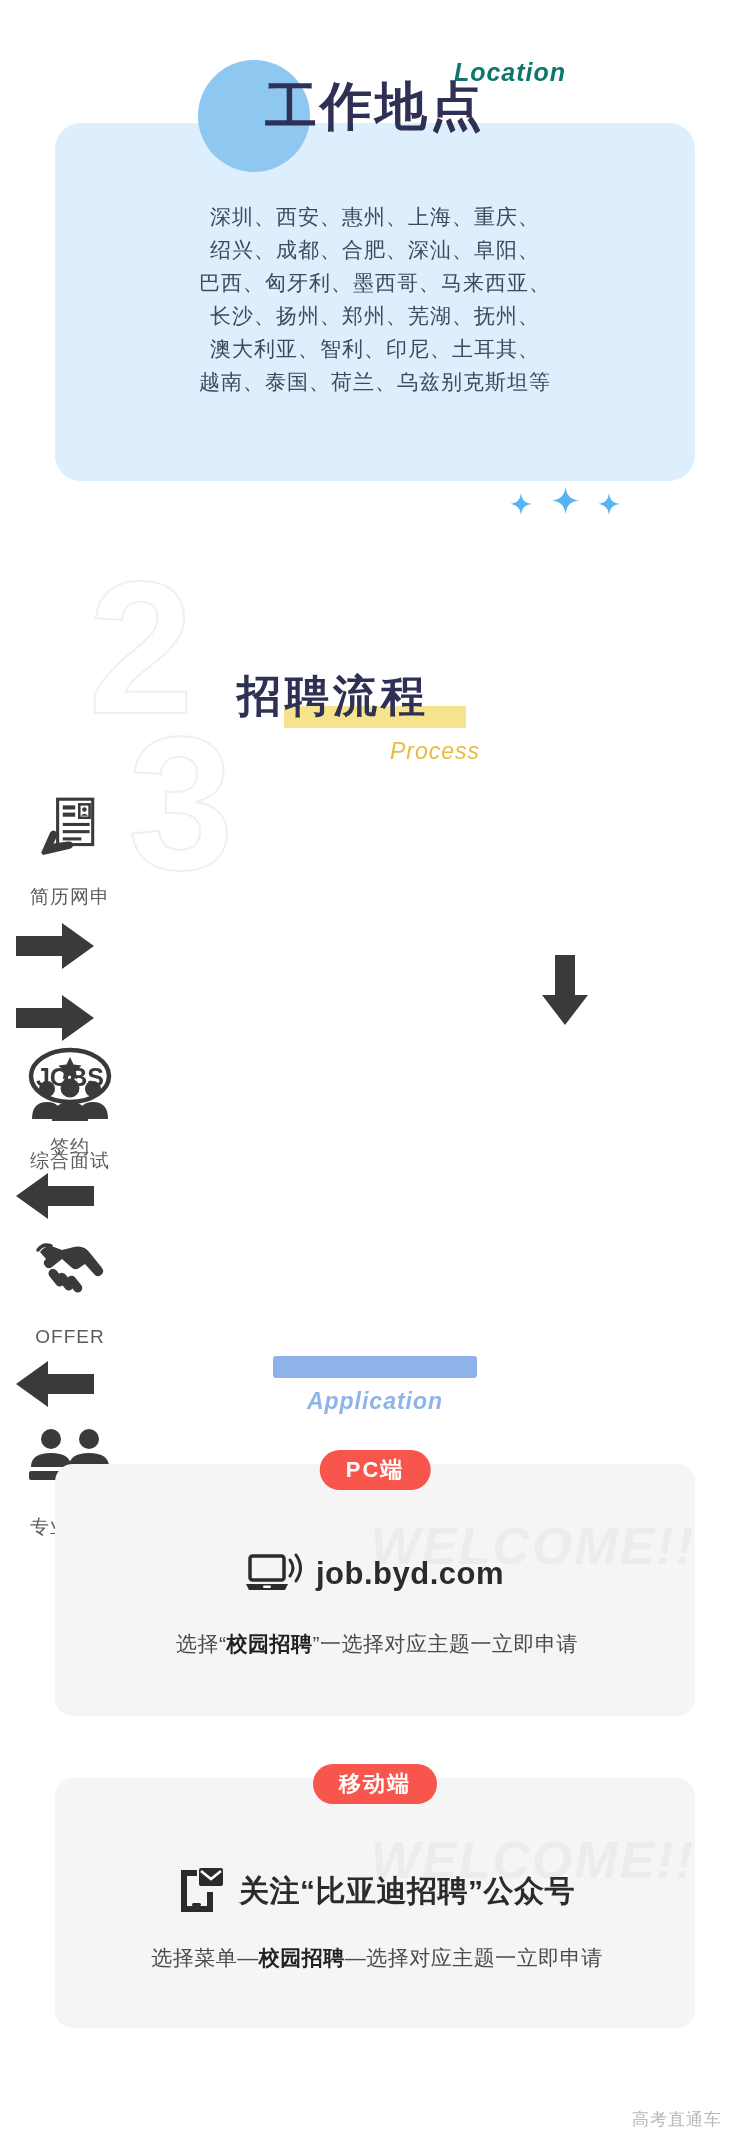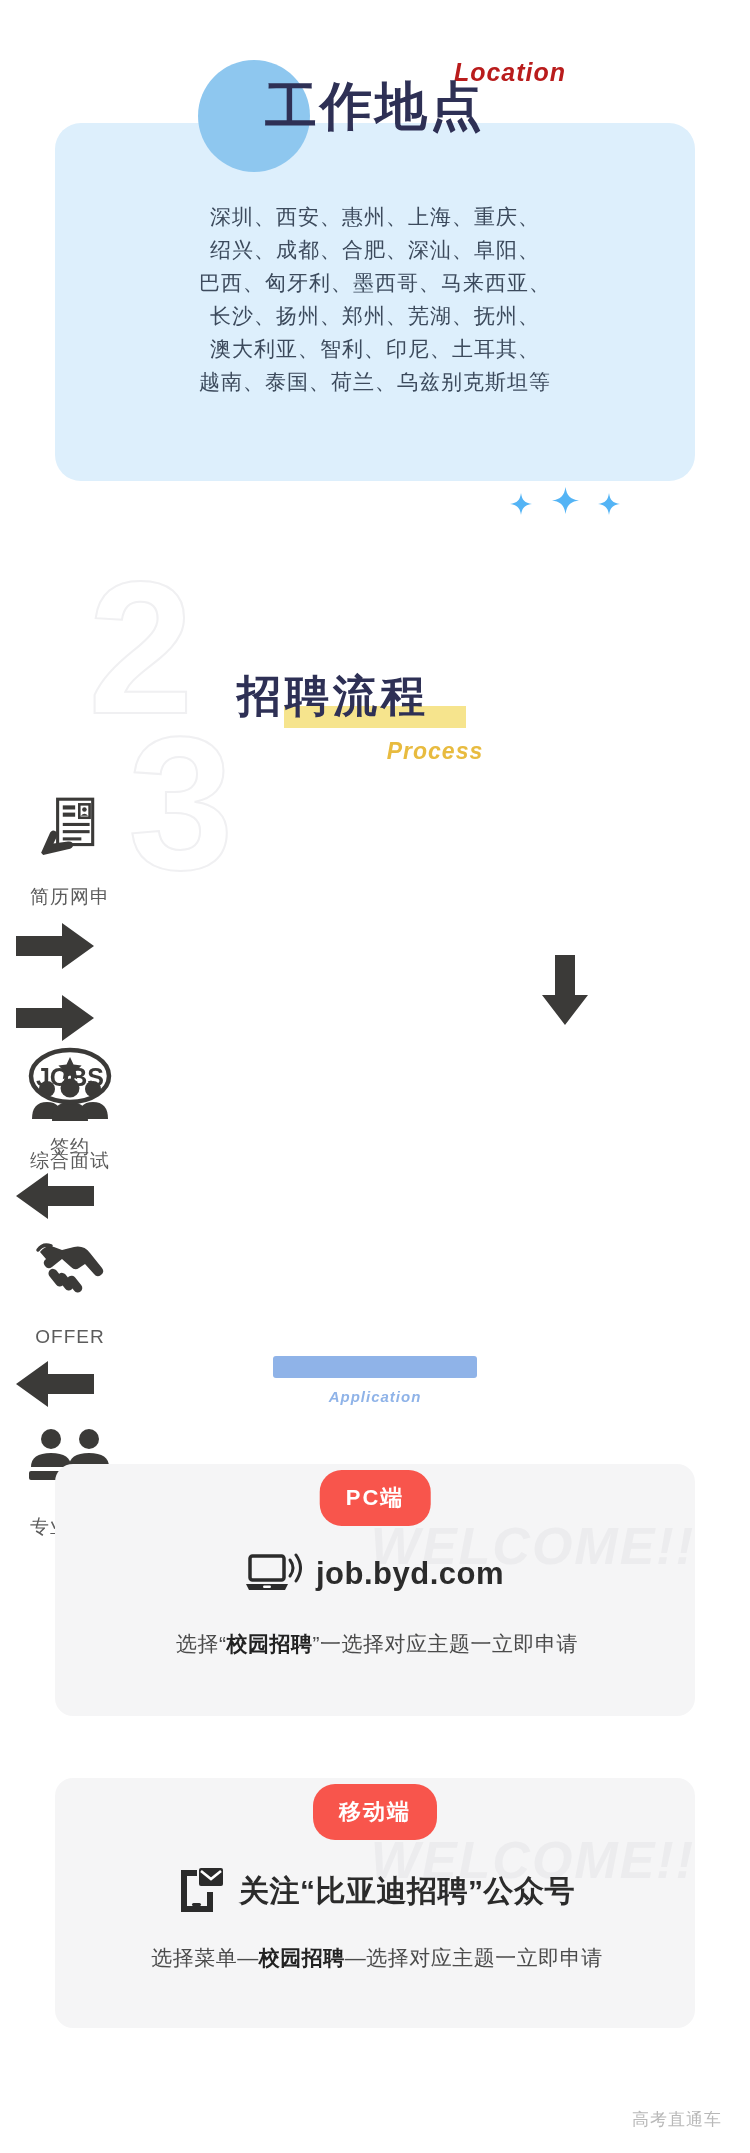--- a/index.html
+++ b/index.html
@@ -52,21 +52,21 @@
   .loc-en {
     position: absolute;
     left: 0;
     top: 58px;
     width: 750px;
     text-align: center;
     padding-left: 270px;
     font-size: 25px;
     font-style: italic;
     font-weight: 700;
-    color: #b91c1c;
+    color: #0f766e;
     letter-spacing: 1px;
   }
   .loc-list {
     position: absolute;
     left: 55px;
     top: 200px;
     width: 640px;
     text-align: center;
     font-size: 21px;
     line-height: 33px;
@@ -134,21 +134,21 @@
   }
   .proc-en {
     position: absolute;
     left: 0;
     top: 738px;
     width: 750px;
     text-align: center;
     padding-left: 120px;
     font-size: 23px;
     font-style: italic;
-    font-weight: 700;
+    font-weight: 400;
     color: #e8bb3f;
     letter-spacing: 1px;
   }
 
   .proc-row {
     position: absolute;
     left: 0;
     width: 750px;
     display: flex;
     align-items: flex-start;
@@ -222,21 +222,21 @@
     background: #8fb3e8;
     border-radius: 3px;
     z-index: 1;
   }
   .app-en {
     position: absolute;
     left: 0;
     top: 1388px;
     width: 750px;
     text-align: center;
-    font-size: 15px;
+    font-size: 23px;
     font-style: italic;
     font-weight: 700;
     color: #8fb3e8;
     letter-spacing: 1px;
   }
 
   .channel-card {
     position: absolute;
     left: 55px;
     width: 640px;
@@ -258,30 +258,29 @@
     font-style: italic;
     color: #ececee;
     letter-spacing: 2px;
     user-select: none;
     white-space: nowrap;
   }
   .pill {
     position: absolute;
     left: 50%;
     transform: translateX(-50%);
-    padding: 13px 26px;
+    padding: 5px 26px;
     background: #f8554c;
     color: #ffffff;
     font-size: 22px;
     font-weight: 700;
     letter-spacing: 2px;
     border-radius: 22px;
     z-index: 5;
     white-space: nowrap;
-    margin-top: 20px;
   }
   .pill-pc  { top: 1450px; }
   .pill-mob { top: 1764px; }
 
   .card-main {
     position: absolute;
     left: 0;
     top: 86px;
     width: 100%;
     display: flex;

